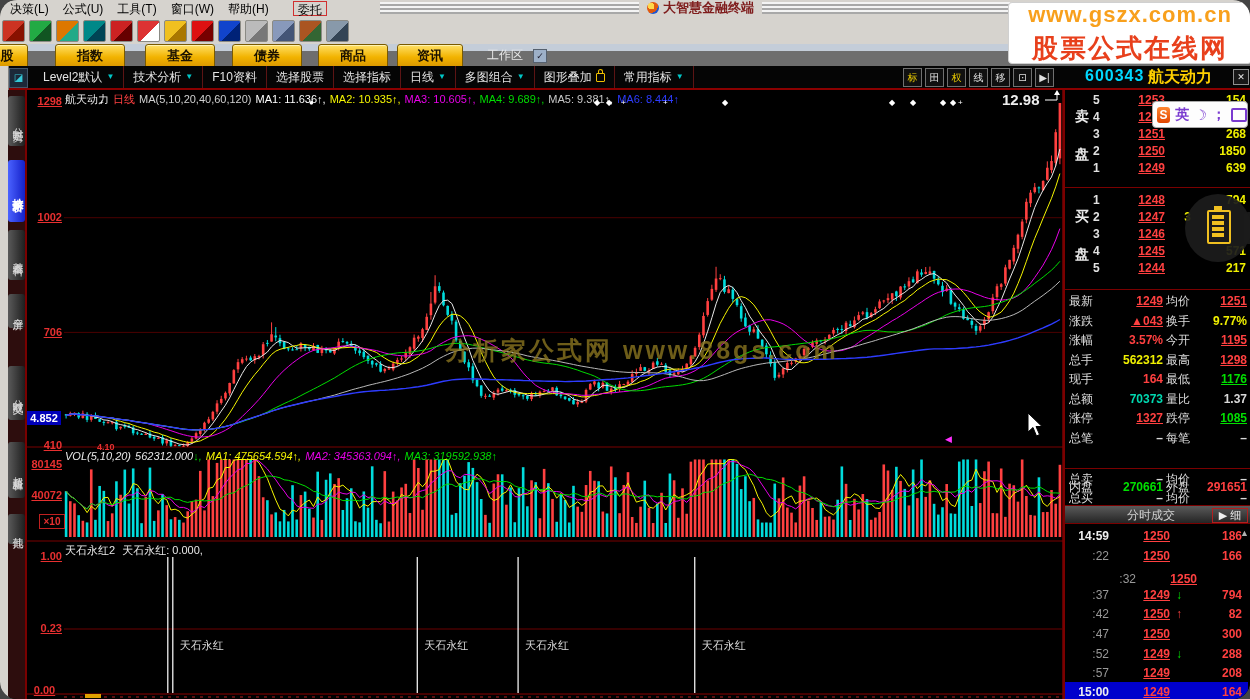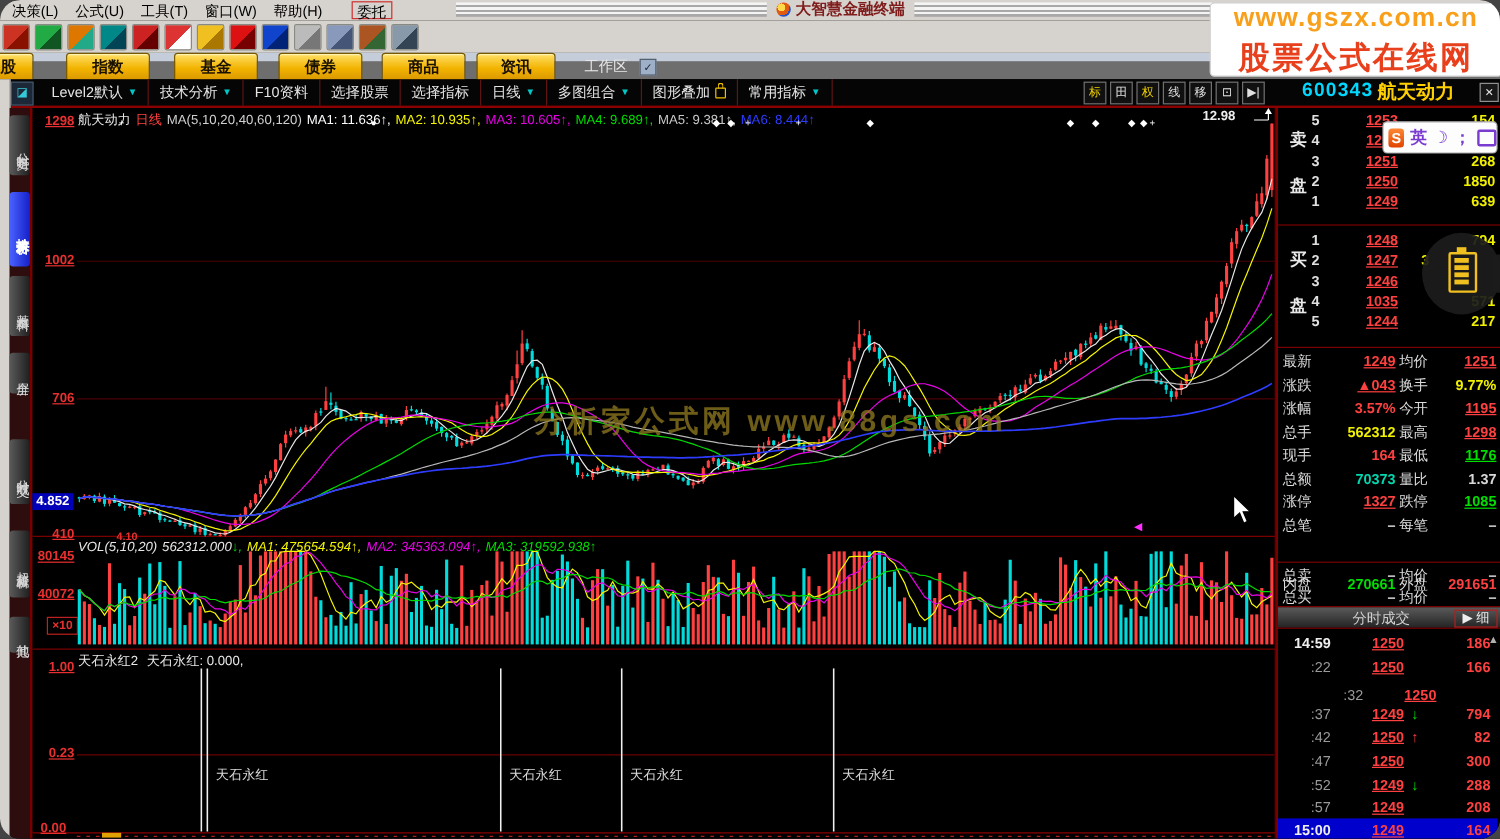--- a/index.html
+++ b/index.html
@@ -53,21 +53,21 @@
   .yaxis-label{position:absolute;width:35px;text-align:right;color:#e83030;font-size:11px;font-weight:bold;text-decoration:underline;}
   #price-callout{position:absolute;left:0px;width:34px;height:14px;background:#0000b8;color:#fff;font-size:11px;font-weight:bold;text-align:center;line-height:14px;}
   #chart-header{position:absolute;left:38px;top:2px;font-size:11px;white-space:nowrap;}
   #vol-header{position:absolute;left:38px;top:360px;font-size:11px;white-space:nowrap;font-style:italic;}
   #ind-header{position:absolute;left:38px;top:453px;font-size:11px;color:#e8e8e8;white-space:nowrap;}
   .hseg{margin-right:4px;}
   #x10-box{position:absolute;left:12px;top:424px;width:24px;height:13px;border:1px solid #c02020;color:#e83030;
     font-size:10px;font-weight:bold;text-align:center;line-height:13px;}
   #main-watermark{position:absolute;left:418px;top:244px;font-size:25px;font-weight:bold;color:#8d7820;opacity:.78;letter-spacing:3px;white-space:nowrap;}
   .mk{position:absolute;top:8px;color:#fff;font-size:8px;}
-  #high-label{position:absolute;left:975px;top:1px;color:#eee;font-size:11px;font-weight:bold;}
+  #high-label{position:absolute;left:975px;top:1px;color:#eee;font-size:15px;font-weight:bold;}
   #low-label{position:absolute;left:70px;top:352px;color:#e83030;font-size:9px;font-weight:bold;}
   #left-arrow-mark{position:absolute;left:918px;top:344px;color:#ff30ff;font-size:9px;}
   .spike-label{position:absolute;color:#dcdcdc;font-size:11px;top:548px;white-space:nowrap;}
   #bl-artifact{position:absolute;left:58px;top:604px;width:16px;height:4px;background:#e0a000;}
   
   #right-panel{left:1063px;top:90px;width:187px;height:609px;background:#000;border-left:2px solid #7a0000;box-sizing:border-box;font-size:12px;}
   .rline{position:absolute;left:0;width:187px;height:1px;background:#7a0000;}
   .side-cn{position:absolute;left:10px;color:#e8e8e8;font-size:14px;font-weight:bold;}
   .ob-row{position:absolute;left:0;width:185px;height:17px;line-height:17px;}
   .ob-num{position:absolute;left:28px;color:#e0e0e0;font-weight:bold;}
@@ -1029,21 +1029,21 @@
         <span class="ob-price">1247</span>
         <span class="ob-vol" style="right: 59px;">3</span>
       </div>
       <div class="ob-row" style="top: 136px;">
         <span class="ob-num">3</span>
         <span class="ob-price">1246</span>
         <span class="ob-vol"></span>
       </div>
       <div class="ob-row" style="top: 153px;">
         <span class="ob-num">4</span>
-        <span class="ob-price">1035</span>
+        <span class="ob-price">1245</span>
         <span class="ob-vol">571</span>
       </div>
       <div class="ob-row" style="top: 170px;">
         <span class="ob-num">5</span>
         <span class="ob-price">1244</span>
         <span class="ob-vol">217</span>
       </div>
       <div class="side-cn" style="top: 18px;">卖</div>
       <div class="side-cn" style="top: 56px;">盘</div>
       <div class="side-cn" style="top: 118px;">买</div>

